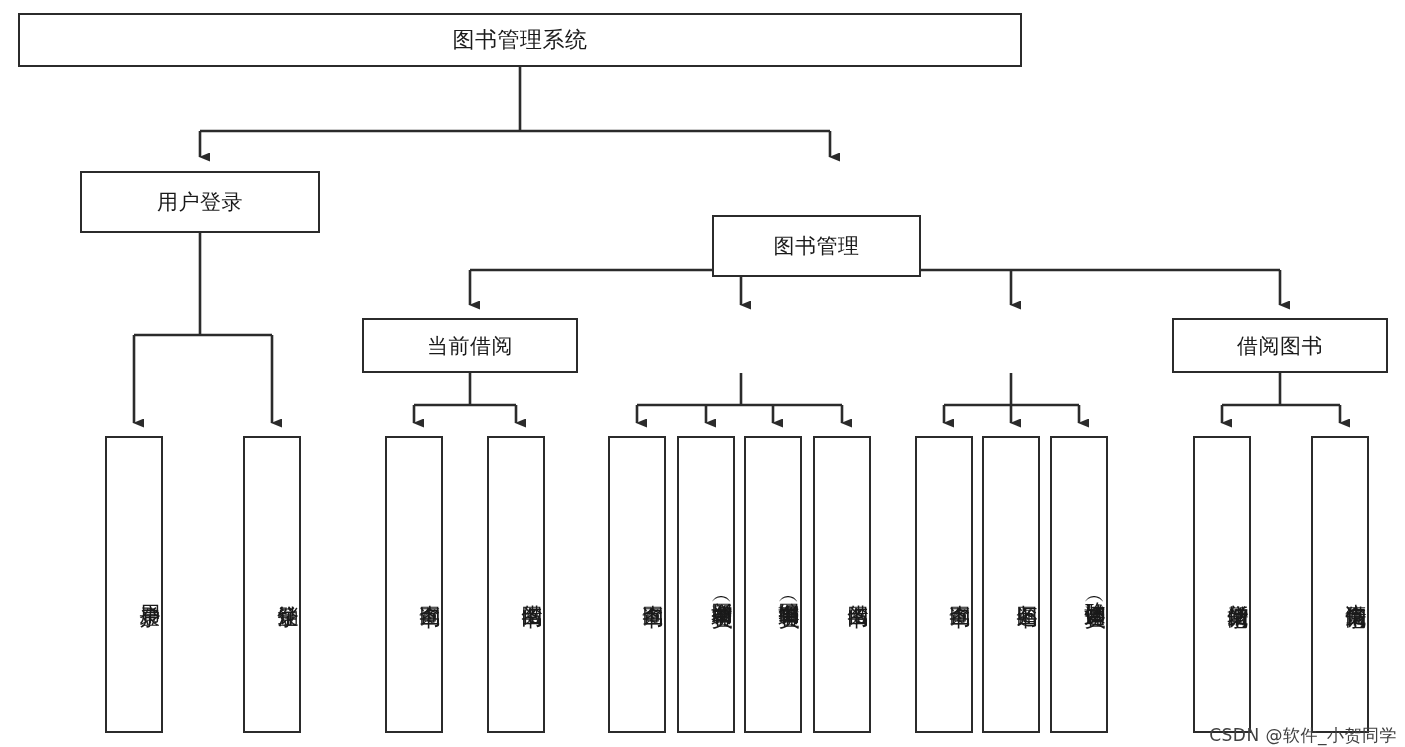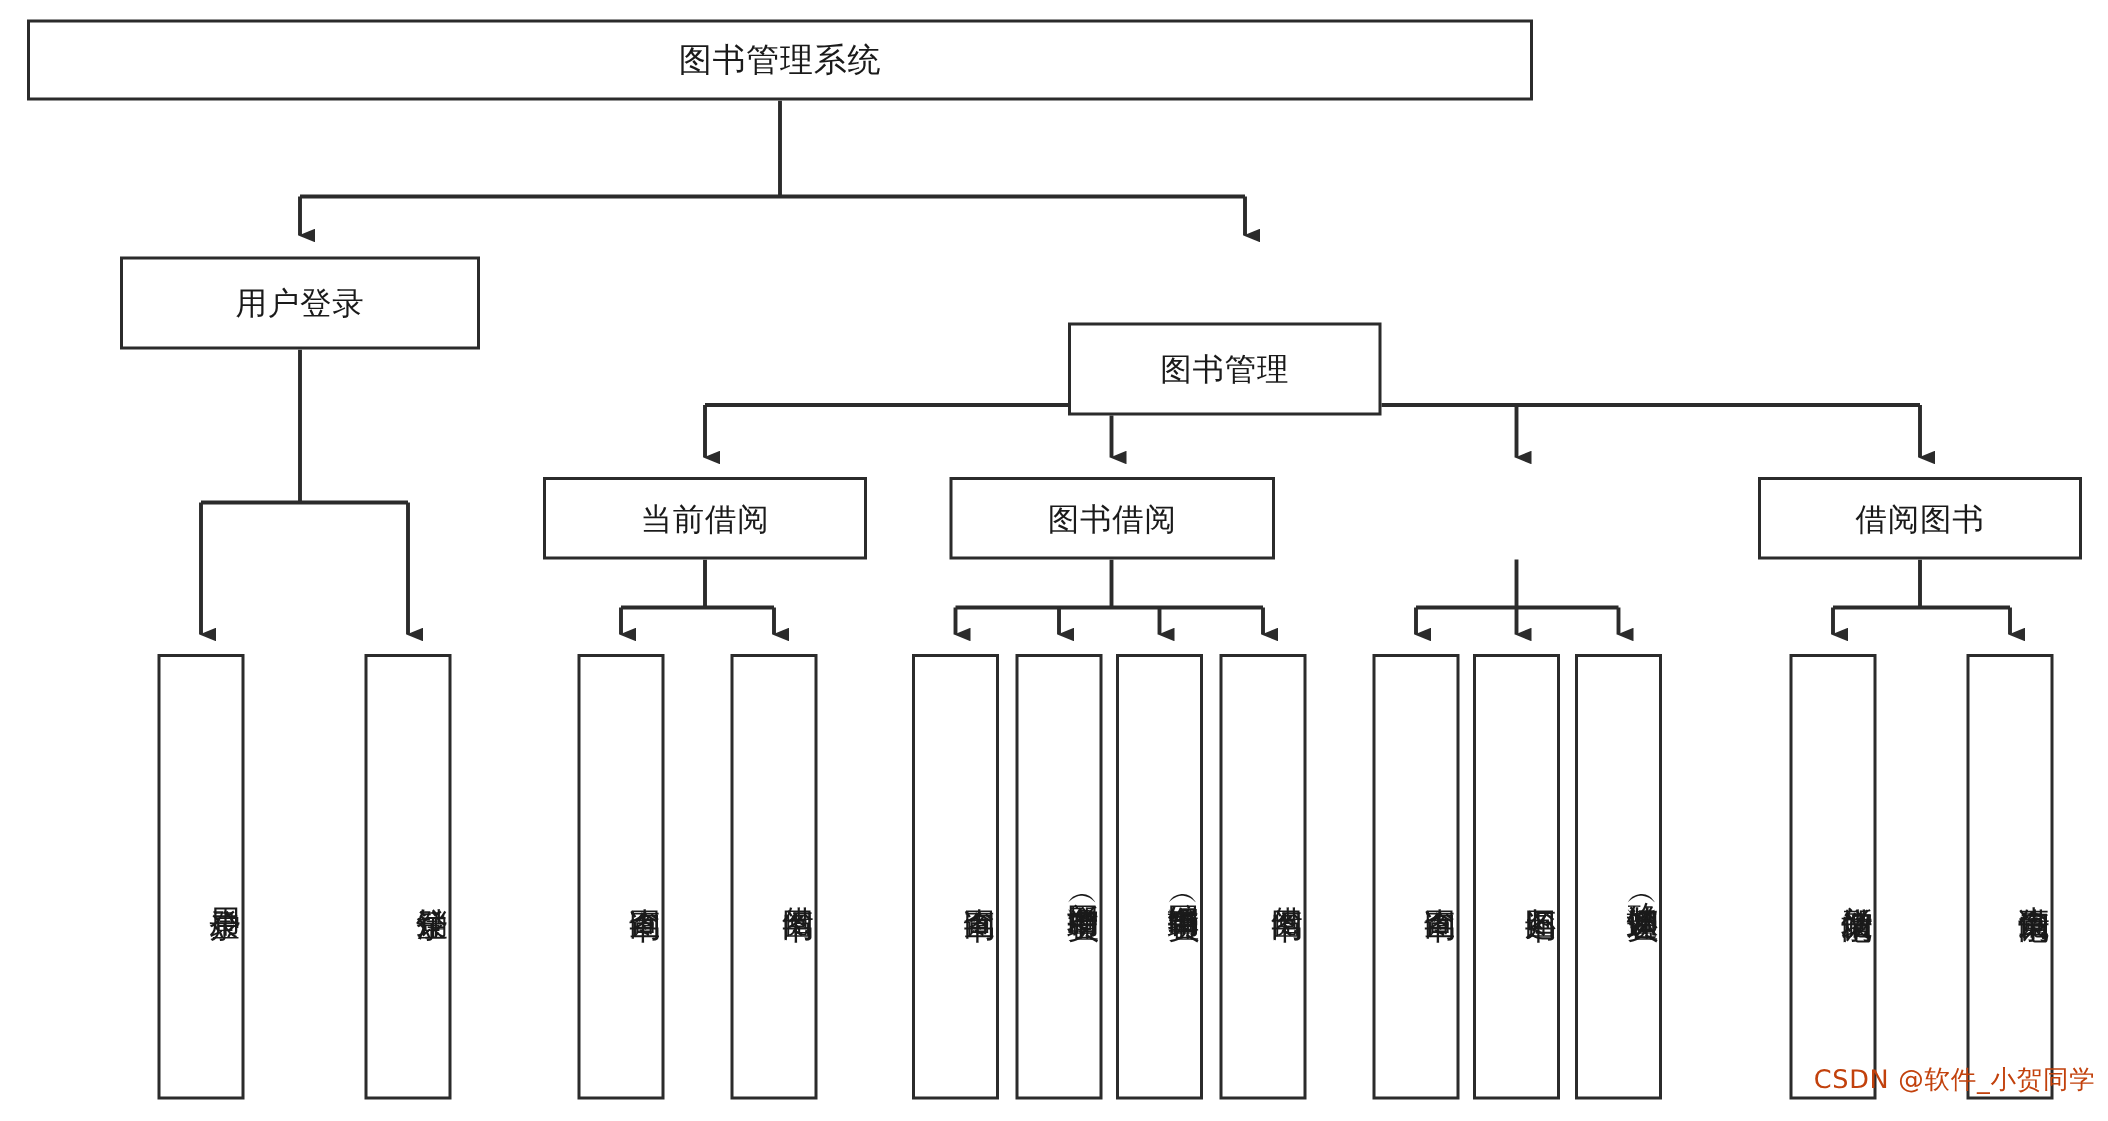--- a/index.html
+++ b/index.html
@@ -50,23 +50,23 @@
     line-height: 1.06;
     letter-spacing: 1px;
     align-items: flex-start;
     justify-content: center;
     padding-top: 10px;
     white-space: nowrap;
   }
   .watermark {
     position: absolute;
     right: 8px;
-    bottom: 16px;
+    bottom: 0;
     font-size: 17px;
-    color: #c2410c;
+    color: #404040;
     white-space: nowrap;
     letter-spacing: 0.5px;
   }
 </style>
 </head>
 <body>
 
 <div id="canvas">
 
   <svg class="connectors" viewBox="0 0 1405 747">
@@ -119,21 +119,20 @@
       <path d="M1340,405 L1340,423" marker-end="url(#arrow)"></path>
     </g>
   </svg>
 
   <div class="node node-h node-title" style="left:18px; top:13px; width:1004px; height:54px;">图书管理系统</div>
 
   <div class="node node-h" style="left:80px; top:171px; width:240px; height:62px;">用户登录</div>
   <div class="node node-h" style="left:712px; top:171px; width:209px; height:62px;margin-top:44px;">图书管理</div>
 
   <div class="node node-h" style="left:362px; top:318px; width:216px; height:55px;">当前借阅</div>
-  <div class="node node-h" style="left:633px; top:318px; width:217px; height:55px;">图书借阅</div>
   <div class="node node-h" style="left:1172px; top:318px; width:216px; height:55px;">借阅图书</div>
 
   <div class="node node-v" style="left:105px; top:436px; width:58px; height:297px;">用户登录</div>
   <div class="node node-v" style="left:243px; top:436px; width:58px; height:297px;">注销登录</div>
 
   <div class="node node-v" style="left:385px; top:436px; width:58px; height:297px;">查询图书</div>
   <div class="node node-v" style="left:487px; top:436px; width:58px; height:297px;">借阅图书</div>
 
   <div class="node node-v" style="left:608px; top:436px; width:58px; height:297px;">查询图书</div>
   <div class="node node-v" style="left:677px; top:436px; width:58px; height:297px;">新增图书（管理员）</div>

